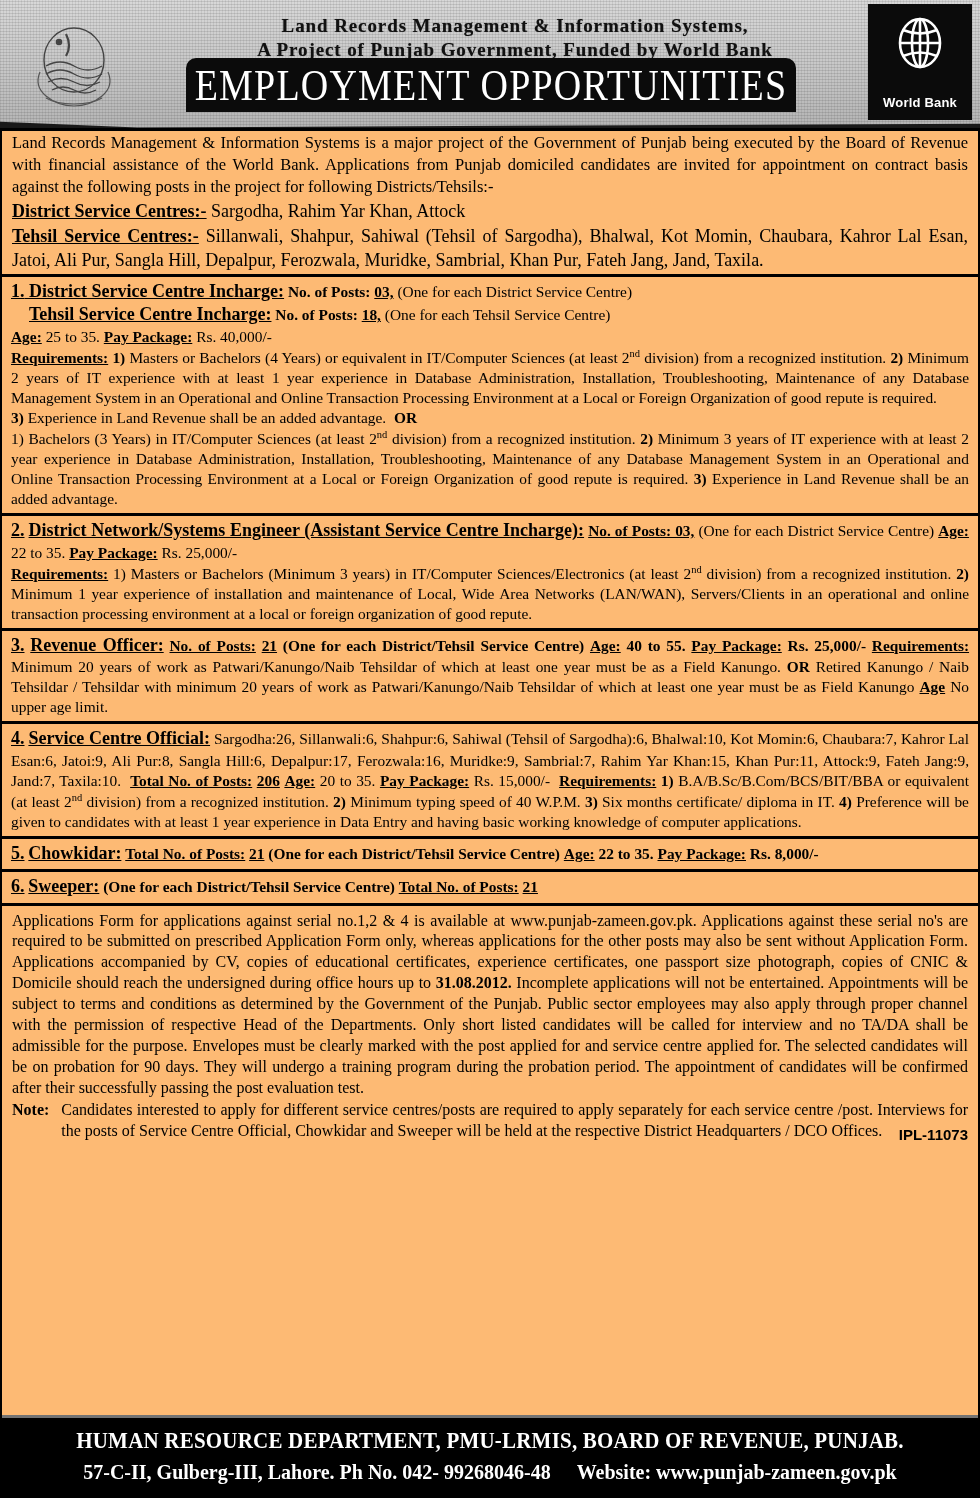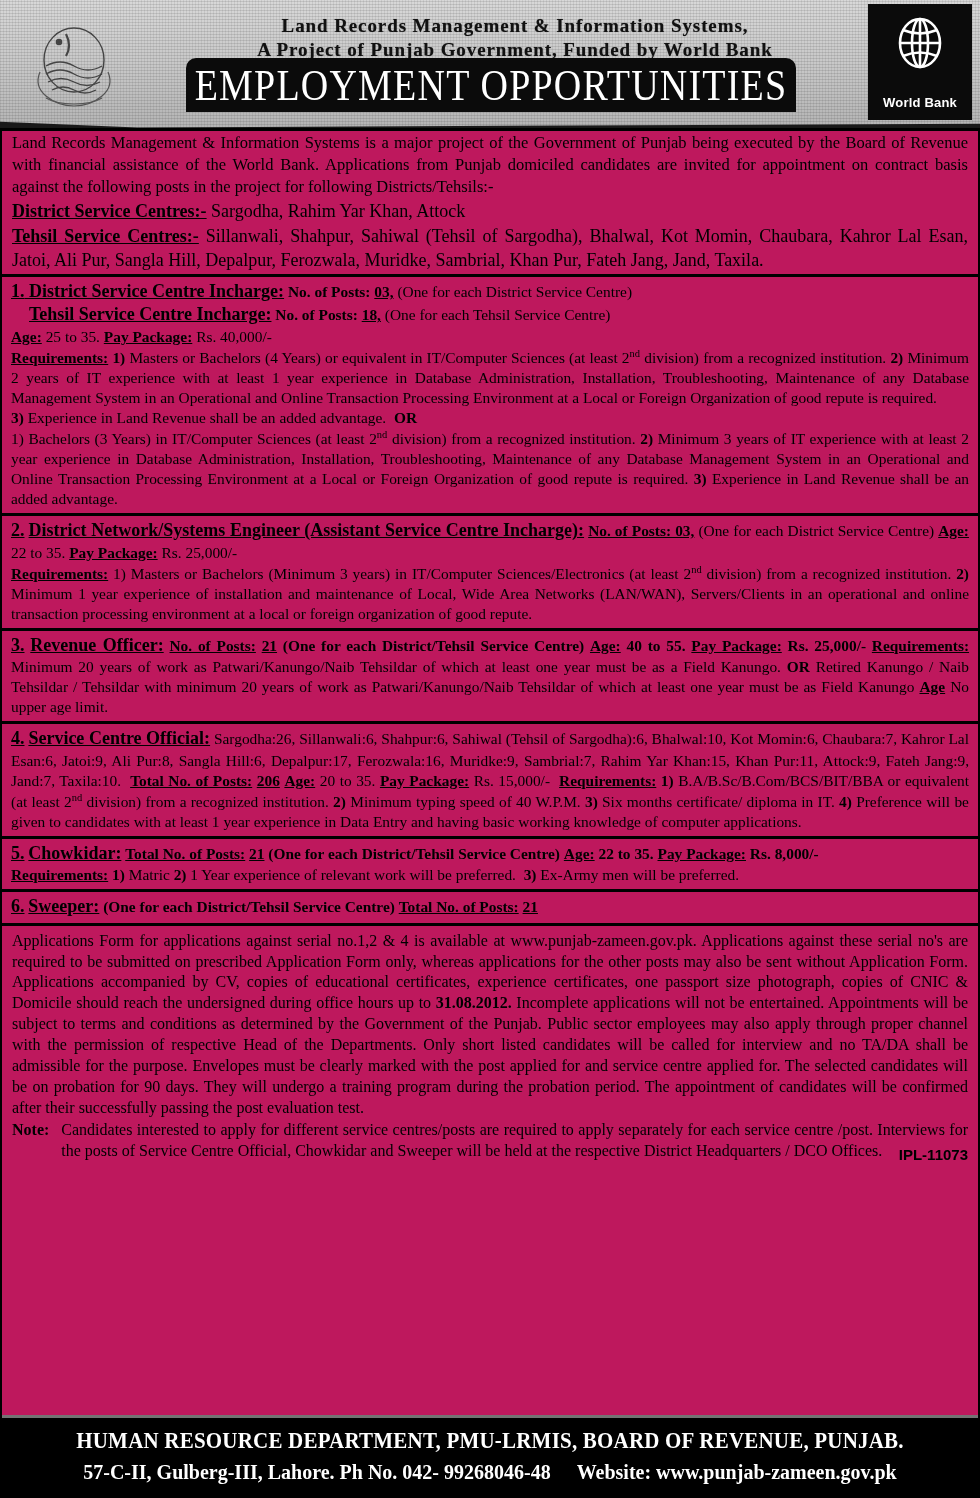--- a/index.html
+++ b/index.html
@@ -8,21 +8,21 @@
     background: #ffffff;
   }
   body {
     font-family: "Liberation Serif", "DejaVu Serif", serif;
     color: #000000;
   }
   #page {
     width: 980px;
     height: 1498px;
     position: relative;
-    background: #be185d;
+    background: #fdba74;
     box-sizing: border-box;
     overflow: hidden;
   }
 
   
   .header {
     position: relative;
     height: 128px;
     background: linear-gradient(180deg,#d8d8d8 0%, #c6c6c6 55%, #b4b4b4 100%);
     border-bottom: 3px solid #000;
@@ -382,29 +382,20 @@
           <span class="title">5.</span>
           <span class="title">Chowkidar:</span>
           <span class="bu">Total No. of Posts:</span>
           <span class="bu">21</span>
           <span class="b">(One for each District/Tehsil Service Centre)</span>
           <span class="bu">Age:</span>
           <span class="b">22 to 35.</span>
           <span class="bu">Pay Package:</span>
           <span class="b">Rs. 8,000/-</span>
         </p>
-        <p>
-          <span class="bu">Requirements:</span>
-          <span class="b">1)</span>
-          <span>Matric</span>
-          <span class="b">2)</span>
-          <span>1 Year experience of relevant work will be preferred.</span>
-          &nbsp;<span class="b">3)</span>
-          <span>Ex-Army men will be preferred.</span>
-        </p>
       </div>
 
       <div class="job">
         <p>
           <span class="title">6.</span>
           <span class="title">Sweeper:</span>
           <span class="b">(One for each District/Tehsil Service Centre)</span>
           <span class="bu">Total No. of Posts:</span>
           <span class="bu">21</span>
         </p>

